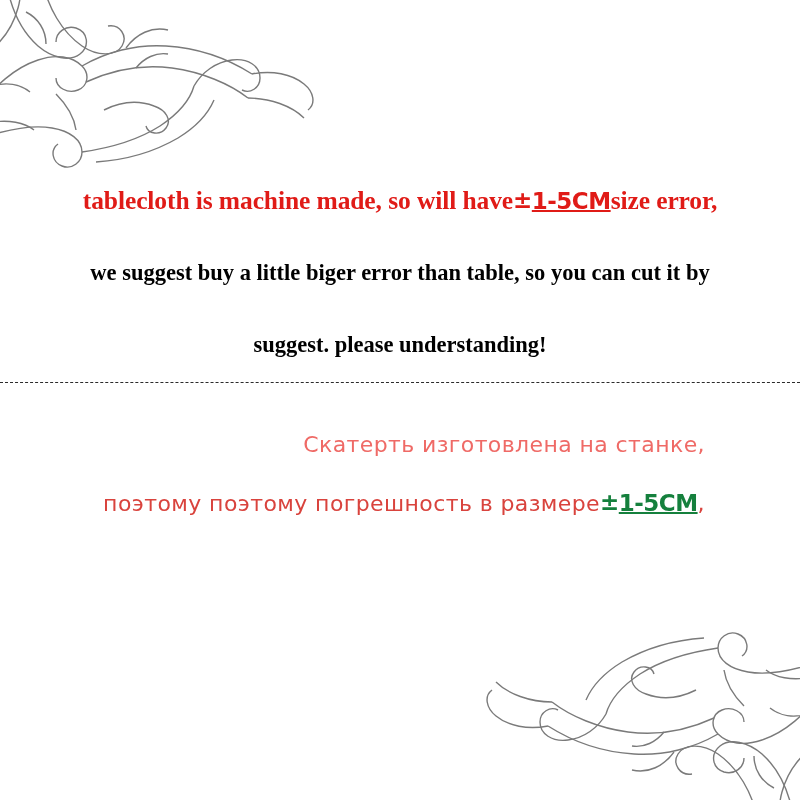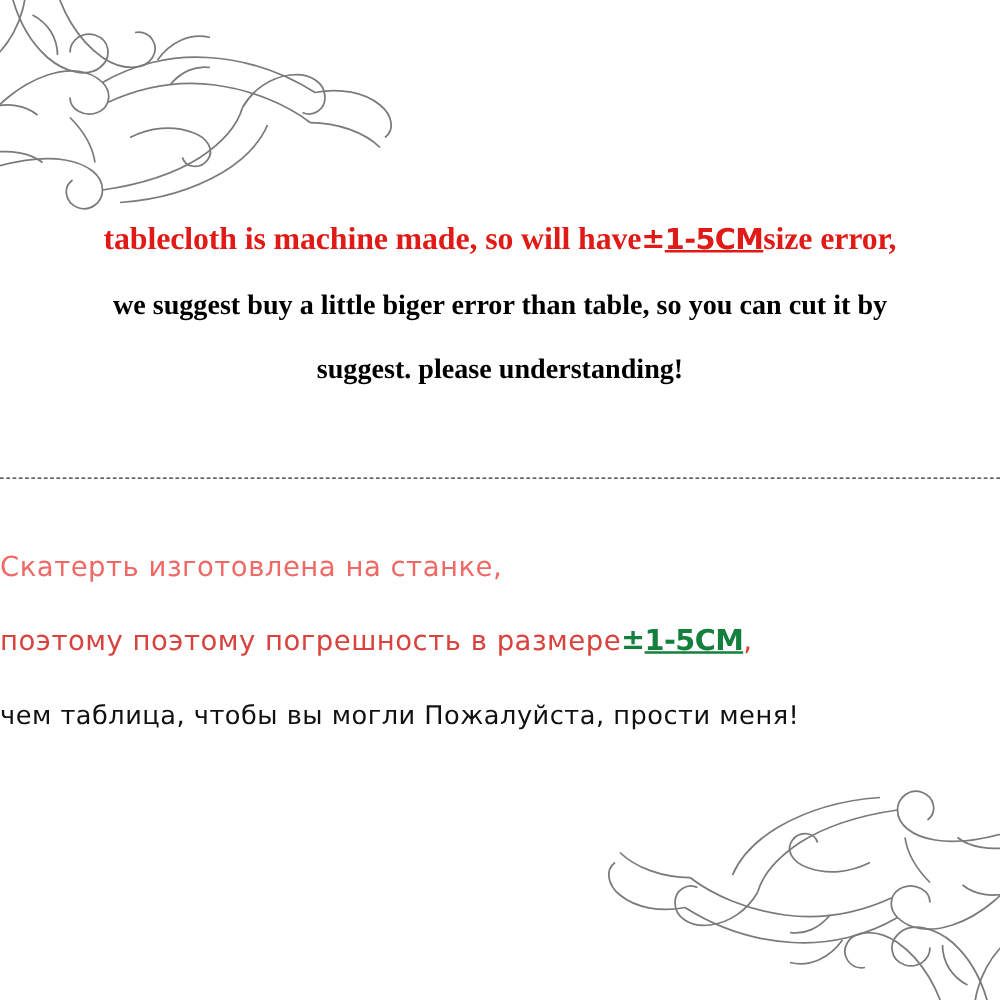--- a/index.html
+++ b/index.html
@@ -41,21 +41,21 @@
     position: absolute;
     top: 165px;
     left: 0;
     width: 800px;
     text-align: center;
   }
   .en-line {
     font-family: "Liberation Serif", serif;
     font-weight: bold;
     font-size: 25px;
-    line-height: 51px;
+    line-height: 72px;
     color: #000000;
     white-space: nowrap;
   }
   .en-line-1 {
     color: #e01b17;
     font-size: 25.5px;
     letter-spacing: -0.1px;
   }
   .en-line-2 {
     font-size: 22.5px;
@@ -83,24 +83,24 @@
     position: absolute;
     top: 382px;
     left: 0;
     width: 800px;
     border-top: 1.5px dashed #2b2b2b;
   }
 
   
   .ru-block {
     position: absolute;
-    top: 426px;
+    top: 416px;
     left: 0;
     width: 705px;
-    text-align: left;
+    text-align: right;
   }
   .ru-line {
     font-family: "DejaVu Sans", sans-serif;
     font-size: 21px;
     line-height: 58px;
     color: #111111;
     white-space: nowrap;
     letter-spacing: 0.4px;
   }
   .ru-line-1 {
@@ -147,21 +147,20 @@
     <div class="en-line en-line-1"><span>tablecloth is machine made, so will have</span><span class="tol tol-red"><span class="pm">±</span><u class="ul">1-5CM</u></span><span>size error,</span></div>
     <div class="en-line en-line-2">we suggest buy a little biger error than table, so you can cut it by</div>
     <div class="en-line en-line-3">suggest. please understanding!</div>
   </div>
 
   <div class="divider"></div>
 
   <div class="ru-block">
     <div class="ru-line ru-line-1">Скатерть изготовлена на станке,</div>
     <div class="ru-line ru-line-2"><span>поэтому поэтому погрешность в размере</span><span class="tol tol-dark"><span class="pm">±</span><u class="ul">1-5CM</u></span><span>,</span></div>
-    <div class="ru-line ru-line-4">чем таблица, чтобы  вы могли Пожалуйста, прости меня!</div>
   </div>
 
   <div class="ornament ornament-br">
     <svg width="330" height="240" viewBox="0 0 330 240" fill="none" stroke="#7a7a7a" stroke-width="1.4">
       <path d="M-10 120 C 10 95, 28 78, 52 70 C 70 64, 86 66, 96 76 C 104 84, 102 96, 92 100 C 82 104, 70 98, 70 88"></path>
       <path d="M-10 150 C 18 140, 44 134, 66 138 C 84 141, 96 150, 96 162 C 96 172, 86 180, 76 176 C 66 172, 64 160, 72 154"></path>
       <path d="M20 -10 C 24 16, 34 40, 52 56 C 66 68, 84 72, 94 64 C 104 56, 102 42, 90 38 C 80 35, 70 42, 70 52"></path>
       <path d="M56 -10 C 62 18, 76 42, 96 56 C 112 67, 130 66, 136 56 C 142 46, 134 34, 122 36"></path>
       <path d="M-10 70 C 12 58, 26 40, 32 18 C 36 4, 34 -6, 26 -10"></path>
       <path d="M96 76 C 120 62, 150 54, 180 56 C 214 58, 244 70, 266 84"></path>

